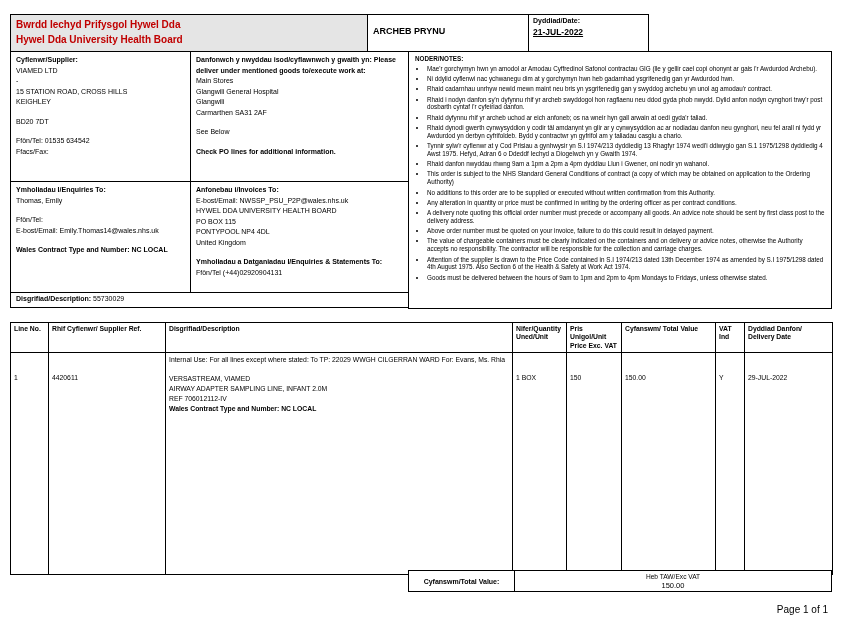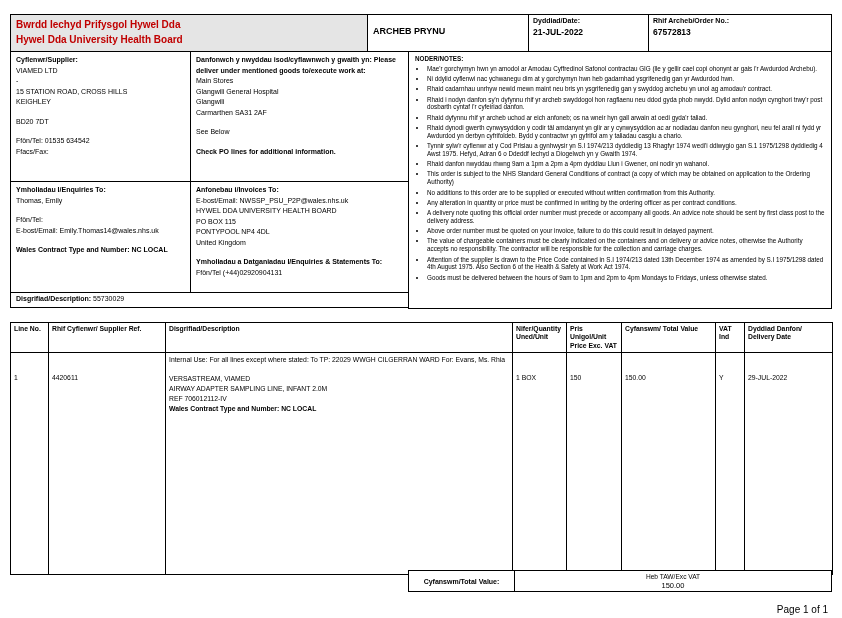--- a/index.html
+++ b/index.html
@@ -11,21 +11,21 @@
   .box { position:absolute; border:1px solid #000; background:#fff; }
 
   
   .hdr-org   { left:10px;  top:14px; width:358px; height:38px; background:#e5e5e5; color:#c00000;
                font-weight:bold; font-size:10px; line-height:1.45; padding:3px 5px; }
   .hdr-title { left:367px; top:14px; width:162px; height:38px; font-weight:bold; font-size:9px;
                line-height:1.6; padding:9px 5px; }
   .hdr-date  { left:528px; top:14px; width:121px; height:38px; padding:2px 4px; }
   .hdr-order { left:648px; top:14px; width:184px; height:38px; padding:2px 4px; }
   .hdr-lbl   { font-size:7px; font-weight:bold; }
-  .hdr-val   { font-size:8.5px; font-weight:bold; margin-top:3px; }
+  .hdr-val   { font-size:8.5px; font-weight:bold; margin-top:3px;text-decoration:underline; }
 
   
   .sup-box   { left:10px;  top:51px;  width:181px; height:131px; padding:3px 5px; font-size:7px; line-height:1.5; }
   .del-box   { left:190px; top:51px;  width:219px; height:131px; padding:3px 5px; font-size:7px; line-height:1.5; }
   .notes-box { left:408px; top:51px;  width:424px; height:258px; padding:3px 6px; font-size:6.3px; line-height:1.25; }
   .enq-box   { left:10px;  top:181px; width:181px; height:112px; padding:3px 5px; font-size:7px; line-height:1.5; }
   .inv-box   { left:190px; top:181px; width:219px; height:112px; padding:3px 5px; font-size:7px; line-height:1.5; }
   .desc-strip{ left:10px;  top:292px; width:399px; height:16px; padding:2px 5px; font-size:7px; }
 
   .blk-lbl { font-weight:bold; }
@@ -61,24 +61,20 @@
   <div class="box hdr-org">
     <div>Bwrdd Iechyd Prifysgol Hywel Dda</div>
     <div>Hywel Dda University Health Board</div>
   </div>
   <div class="box hdr-title">
     <div>ARCHEB PRYNU</div>
   </div>
   <div class="box hdr-date">
     <div class="hdr-lbl">Dyddiad/Date:</div>
     <div class="hdr-val">21-JUL-2022</div>
-  </div>
-  <div class="box hdr-order">
-    <div class="hdr-lbl">Rhif Archeb/Order No.:</div>
-    <div class="hdr-val">67572813</div>
   </div>
 
   <div class="box sup-box">
     <div class="blk-lbl">Cyflenwr/Supplier:</div>
     <div>VIAMED LTD</div>
     <div>-</div>
     <div>15 STATION ROAD, CROSS HILLS</div>
     <div>KEIGHLEY</div>
     <div class="gap-s"></div>
     <div>BD20 7DT</div>

